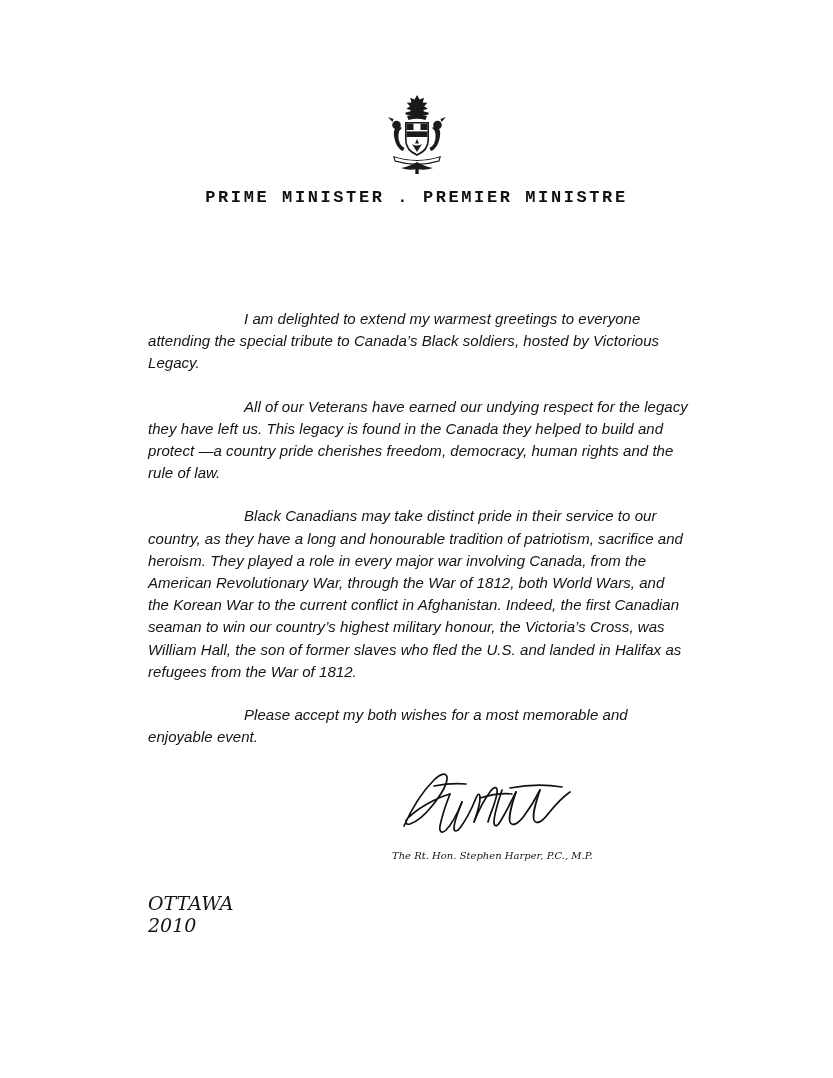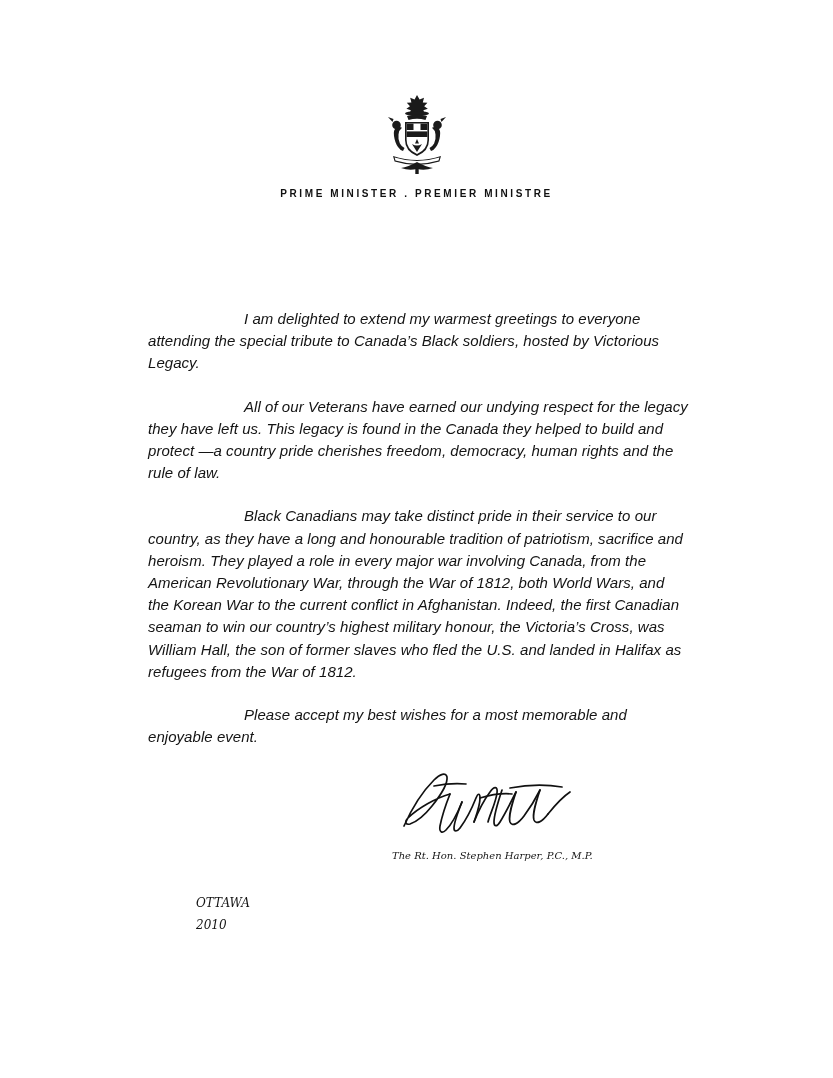--- a/index.html
+++ b/index.html
@@ -33,22 +33,22 @@
 
   .crest {
     display: block;
     margin: 0 auto;
     width: 76px;
     height: 84px;
   }
 
   .letterhead-title {
     margin-top: 12px;
-    font-family: Liberation Sans, sans-serif;
-    font-size: 10px;
+    font-family: Liberation Mono, monospace;
+    font-size: 17px;
     font-weight: bold;
     letter-spacing: 2.6px;
     color: #111111;
     white-space: nowrap;
   }
 
   
   .body-text {
     position: absolute;
     top: 308px;
@@ -102,24 +102,23 @@
   
   .footer {
     position: absolute;
     top: 892px;
     left: 148px;
   }
 
   .footer-line {
     font-family: "DejaVu Serif", serif;
     font-style: italic;
-    font-size: 12px;
+    font-size: 19px;
     line-height: 22px;
     color: #141414;
-    margin-left: 48px;
   }
 </style>
 </head>
 <body>
 
 <div class="page">
 
   <div class="letterhead">
     <svg class="crest" viewBox="0 0 76 84" aria-hidden="true">
       <g fill="#1a1a1a">
@@ -151,21 +150,21 @@
         <path d="M36.3 76 h3.4 v6 h-3.4z"></path>
       </g>
     </svg>
     <div class="letterhead-title">PRIME MINISTER . PREMIER MINISTRE</div>
   </div>
 
   <div class="body-text">
     <p class="para">I am delighted to extend my warmest greetings to everyone attending the special tribute to Canada’s Black soldiers, hosted by Victorious Legacy.</p>
     <p class="para">All of our Veterans have earned our undying respect for the legacy they have left us. This legacy is found in the Canada they helped to build and protect —a country pride cherishes freedom, democracy, human rights and the rule of law.</p>
     <p class="para">Black Canadians may take distinct pride in their service to our country, as they have a long and honourable tradition of patriotism, sacrifice and heroism. They played a role in every major war involving Canada, from the American Revolutionary War, through the War of 1812, both World Wars, and the Korean War to the current conflict in Afghanistan. Indeed, the first Canadian seaman to win our country’s highest military honour, the Victoria’s Cross, was William Hall, the son of former slaves who fled the U.S. and landed in Halifax as refugees from the War of 1812.</p>
-    <p class="para last">Please accept my best wishes for a most memorable and enjoyable event.</p>
+    <p class="para last">Please accept my both wishes for a most memorable and enjoyable event.</p>
   </div>
 
   <div class="signature-area">
     <svg class="signature-mark" viewBox="0 0 190 76" aria-hidden="true">
       <g fill="none" stroke="#111111" stroke-width="1.7" stroke-linecap="round" stroke-linejoin="round">
         <path d="M12 62 C20 44, 30 28, 42 16 C48 10, 54 8, 55 13 C56 20, 48 32, 40 42 C32 52, 24 58, 18 60 C14 61, 12 58, 16 54 C26 44, 44 34, 58 30"></path>
         <path d="M42 22 C52 20, 64 19, 74 20"></path>
         <path d="M58 30 C54 40, 50 52, 48 62 C47 68, 50 70, 54 66 C60 60, 66 48, 70 38"></path>
         <path d="M70 38 C66 48, 62 58, 62 64 C62 68, 65 68, 68 64 C74 56, 80 44, 84 34 C86 29, 88 29, 88 34 C88 42, 84 52, 82 58"></path>
         <path d="M82 58 C86 48, 92 36, 98 28 C102 22, 106 22, 105 29 C104 38, 98 50, 96 58"></path>

